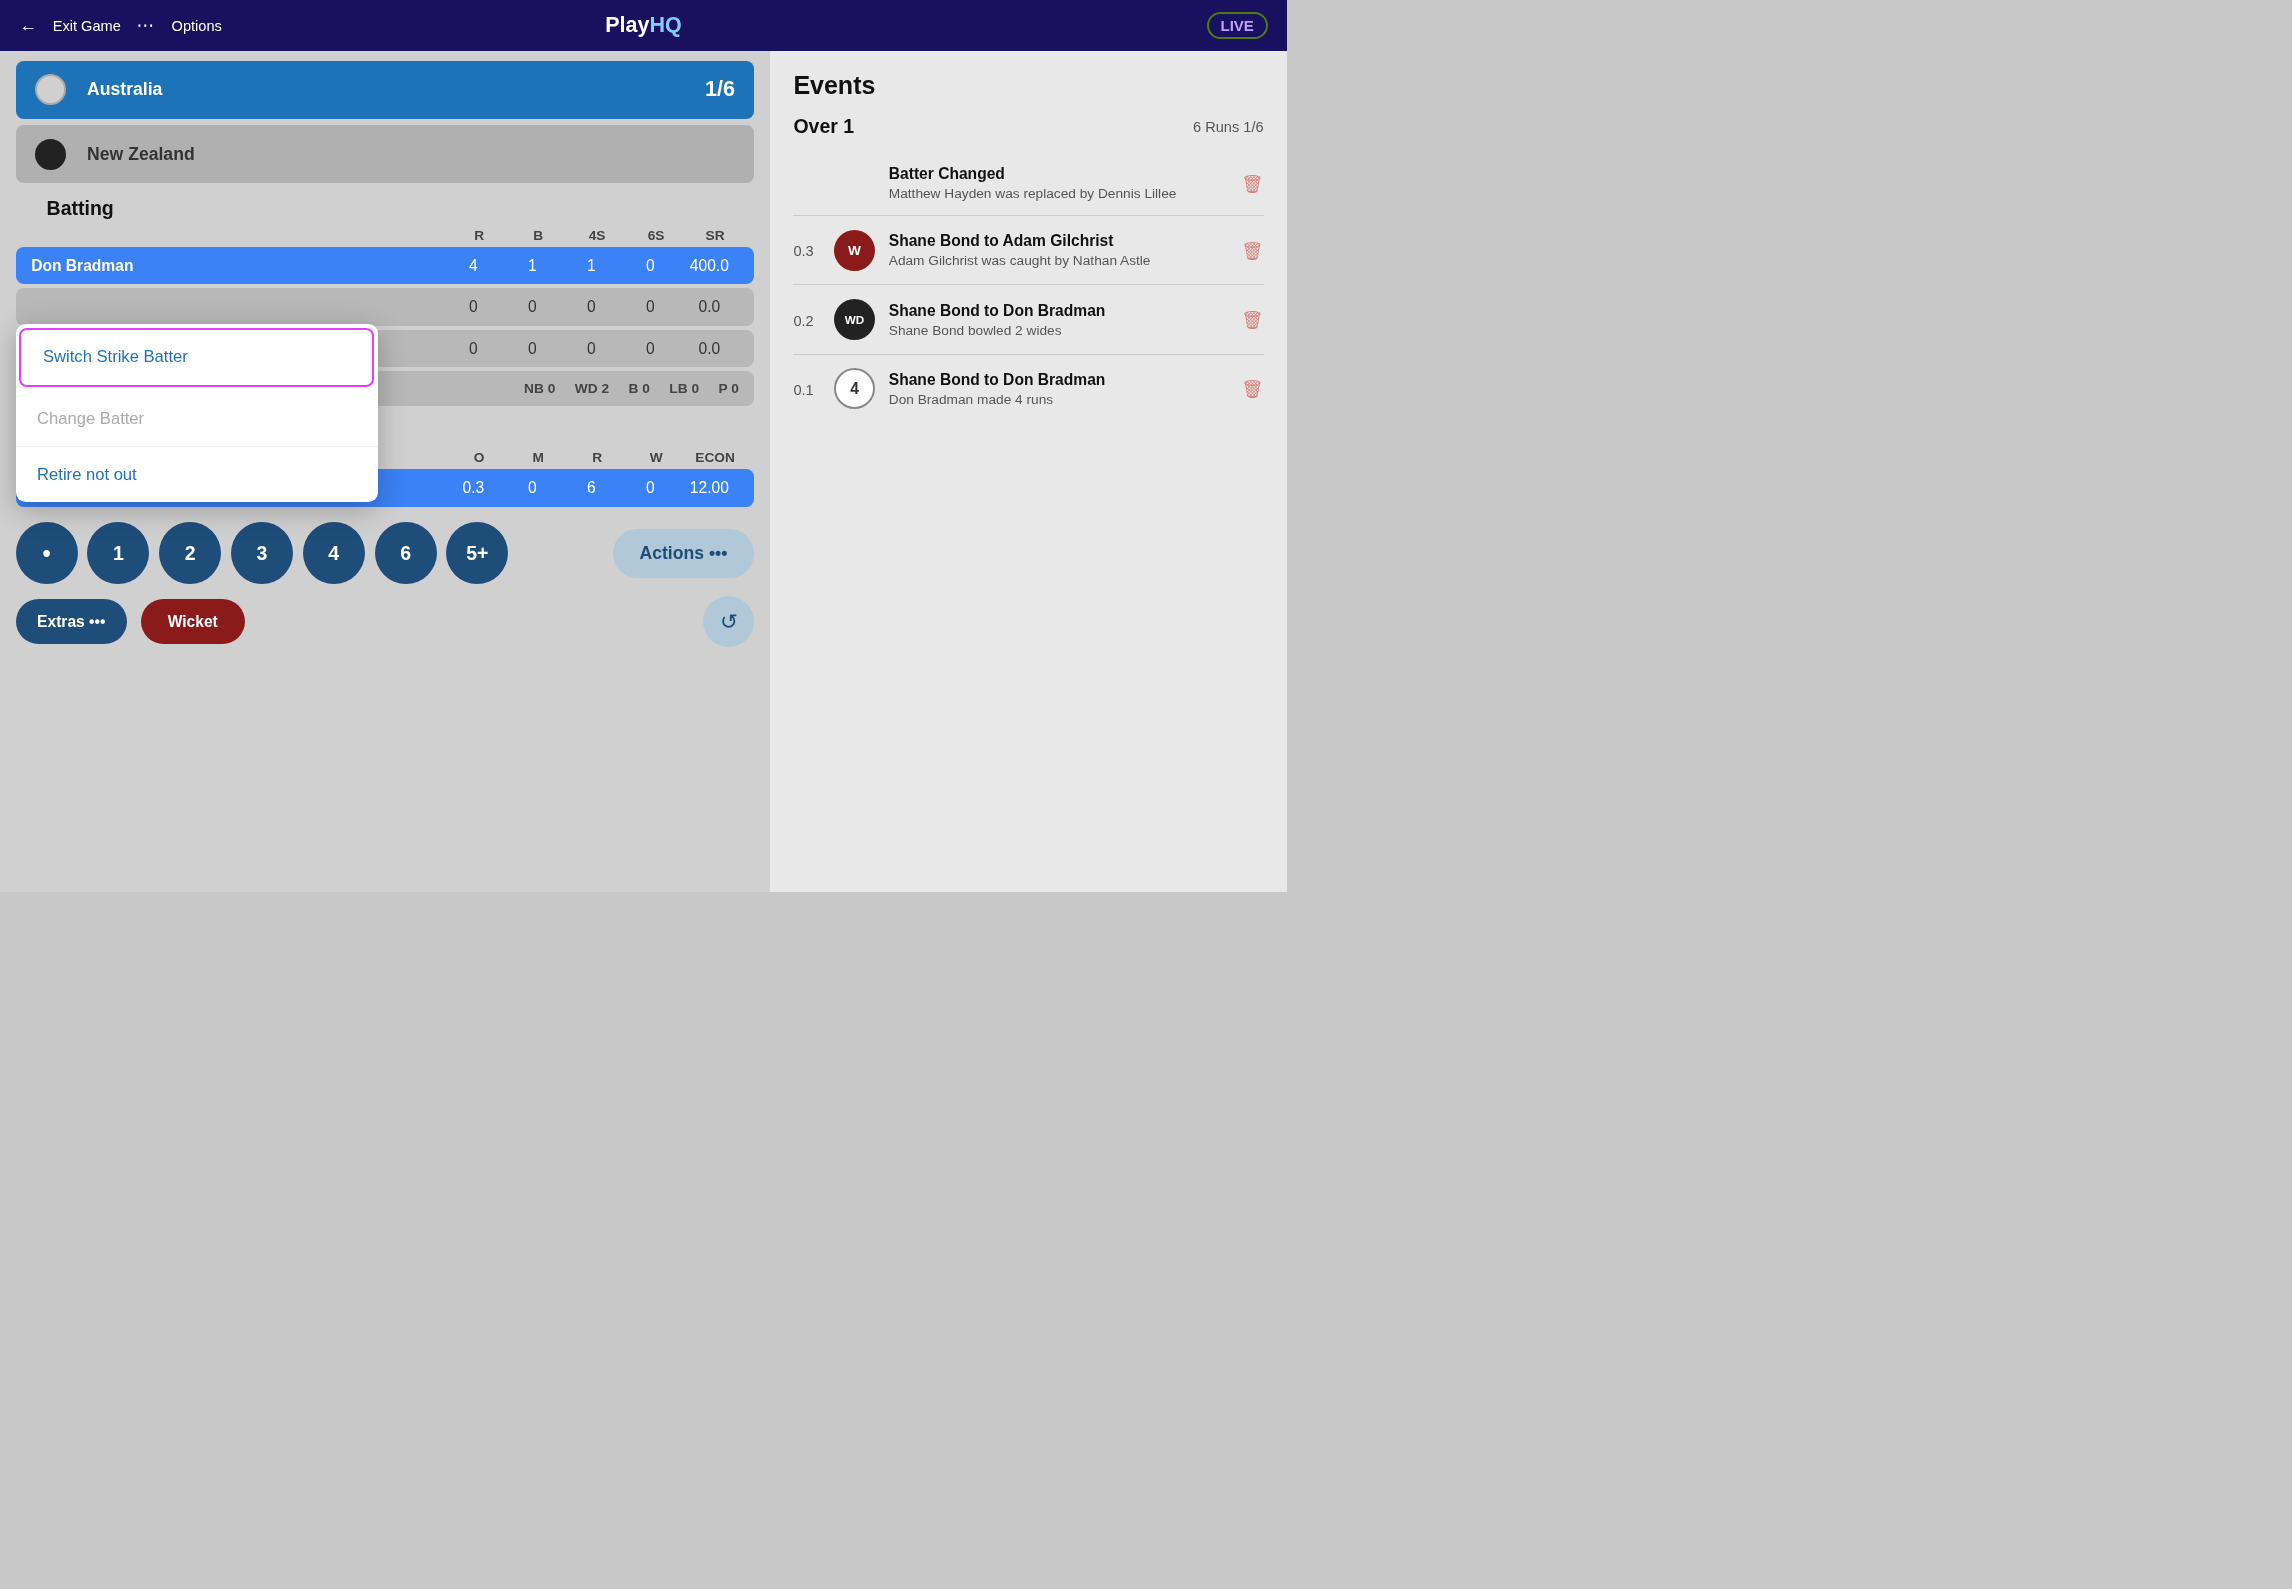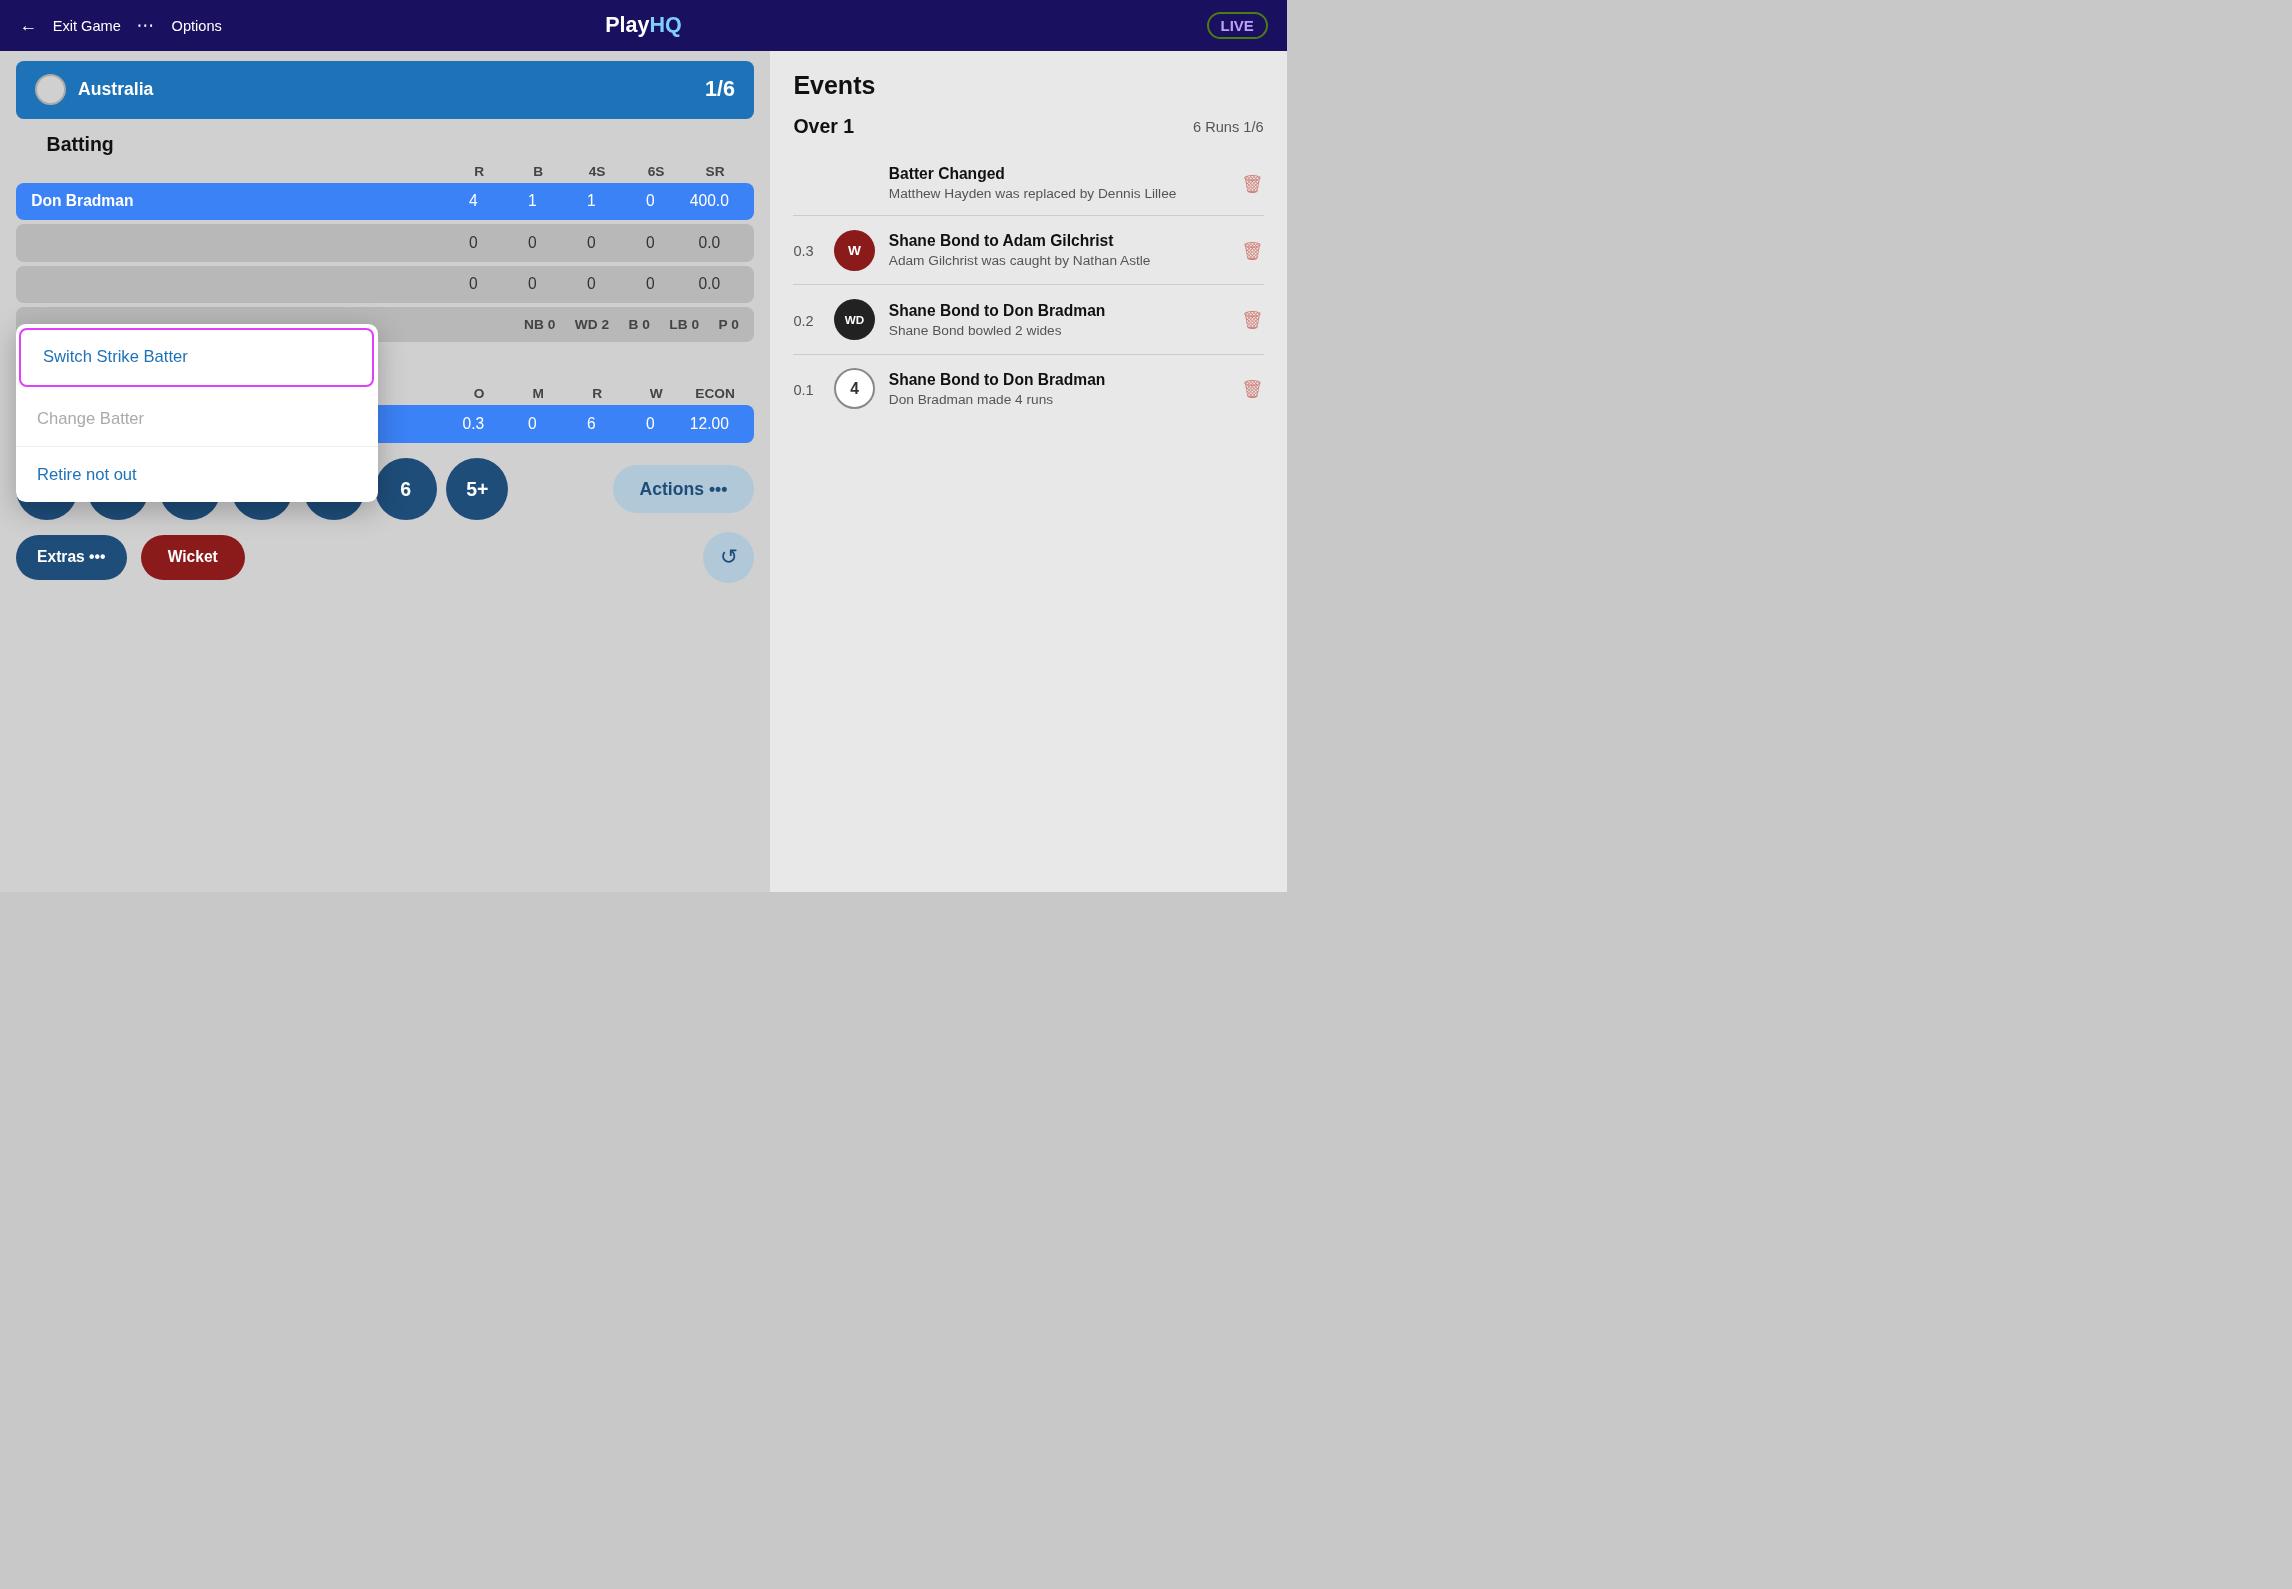--- a/index.html
+++ b/index.html
@@ -72,21 +72,21 @@
       position: relative;
     }
 
     
     .team-card {
       border-radius: 7.8px;
       padding: 13.7px 19.5px;
       margin-bottom: 5.9px;
       display: flex;
       align-items: center;
-      gap: 12px;
+      gap: 21px;
     }
     .team-card.active {
       background: #1e72b8;
       color: white;
     }
     .team-card.inactive {
       background: #b0b0b0;
       color: #333;
     }
     .team-circle {
@@ -402,20 +402,24 @@
 </div>
 
 <div class="main-container">
 
   <div class="left-panel">
 
     <div class="team-card active">
       <div class="team-circle white"></div>
       <span class="team-name">Australia</span>
       <span class="team-score">1/6</span>
+    </div>
+    <div class="team-card inactive">
+      <div class="team-circle dark"></div>
+      <span class="team-name">New Zealand</span>
     </div>
 
     <div class="section-title">Batting</div>
     <div class="stats-header">
       <div class="player-col"></div>
       <div class="stat-col">R</div>
       <div class="stat-col">B</div>
       <div class="stat-col">4S</div>
       <div class="stat-col">6S</div>
       <div class="stat-col">SR</div>

